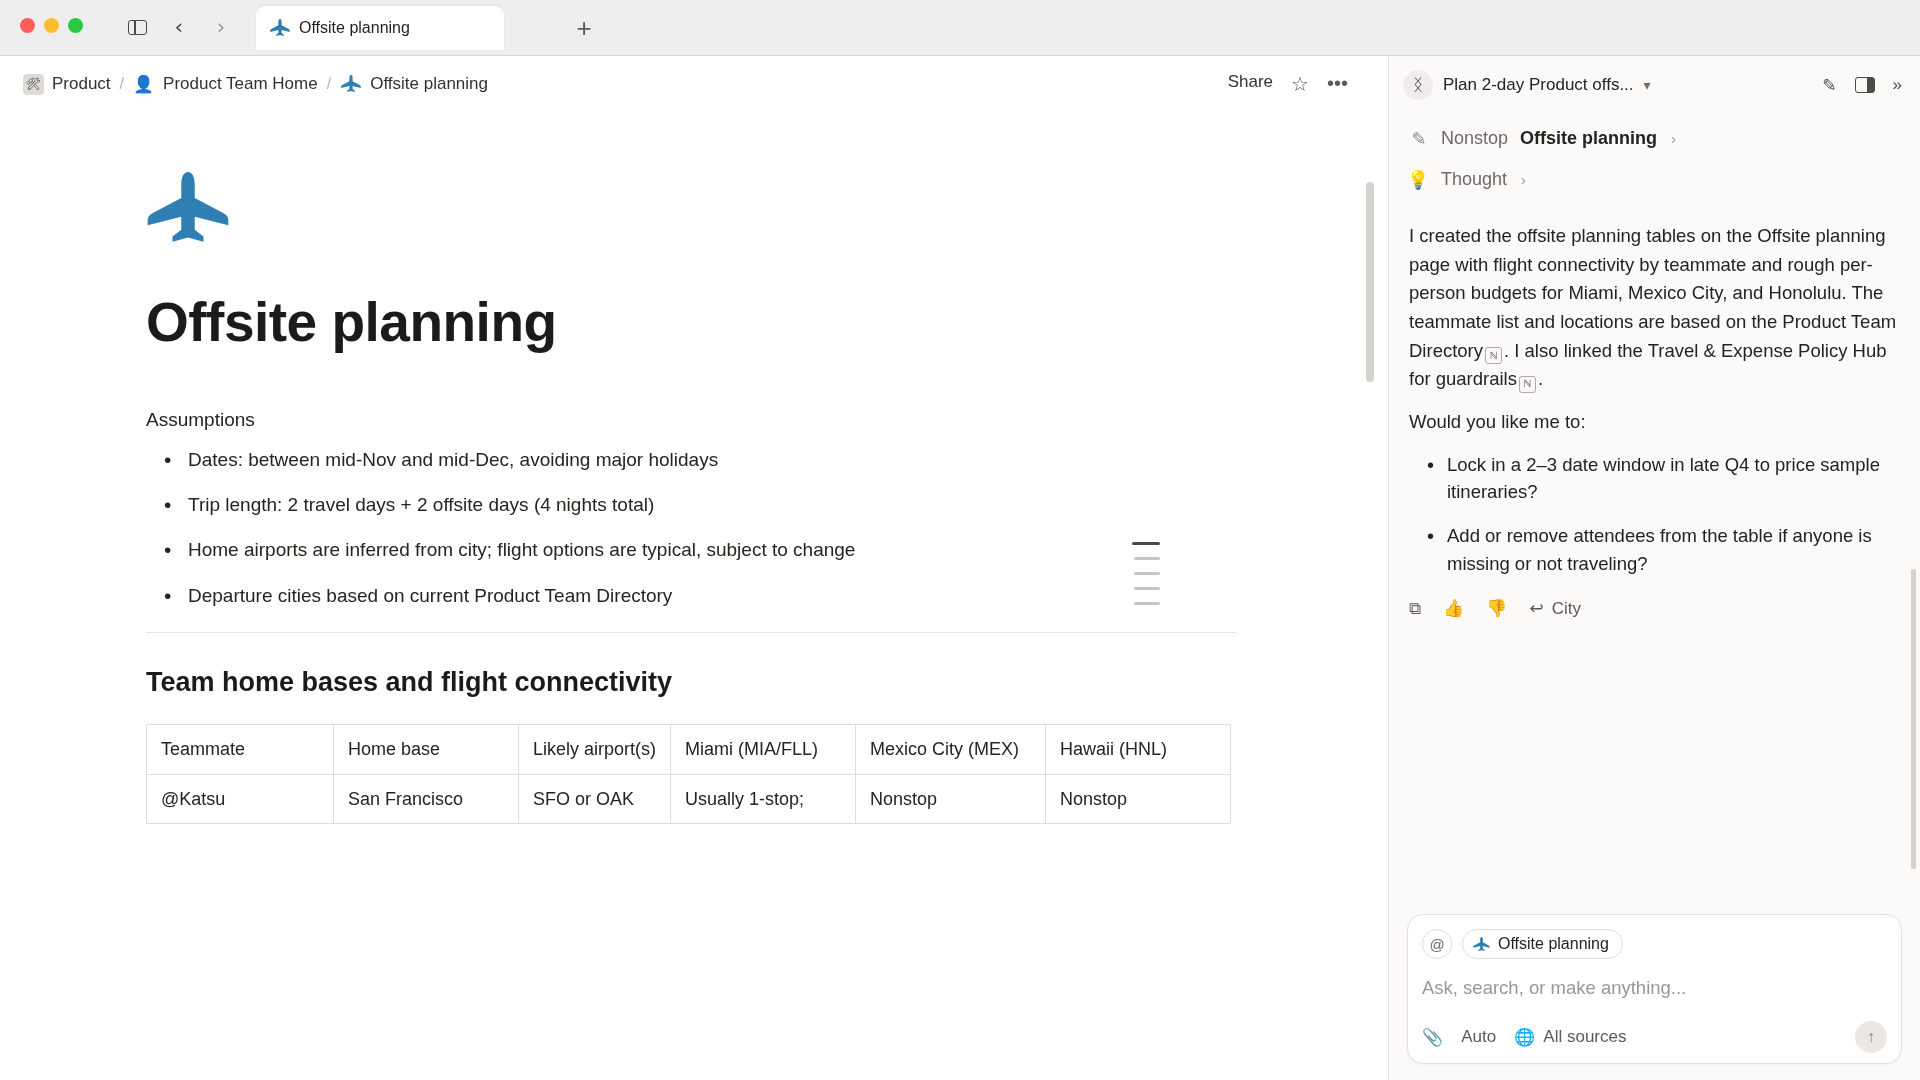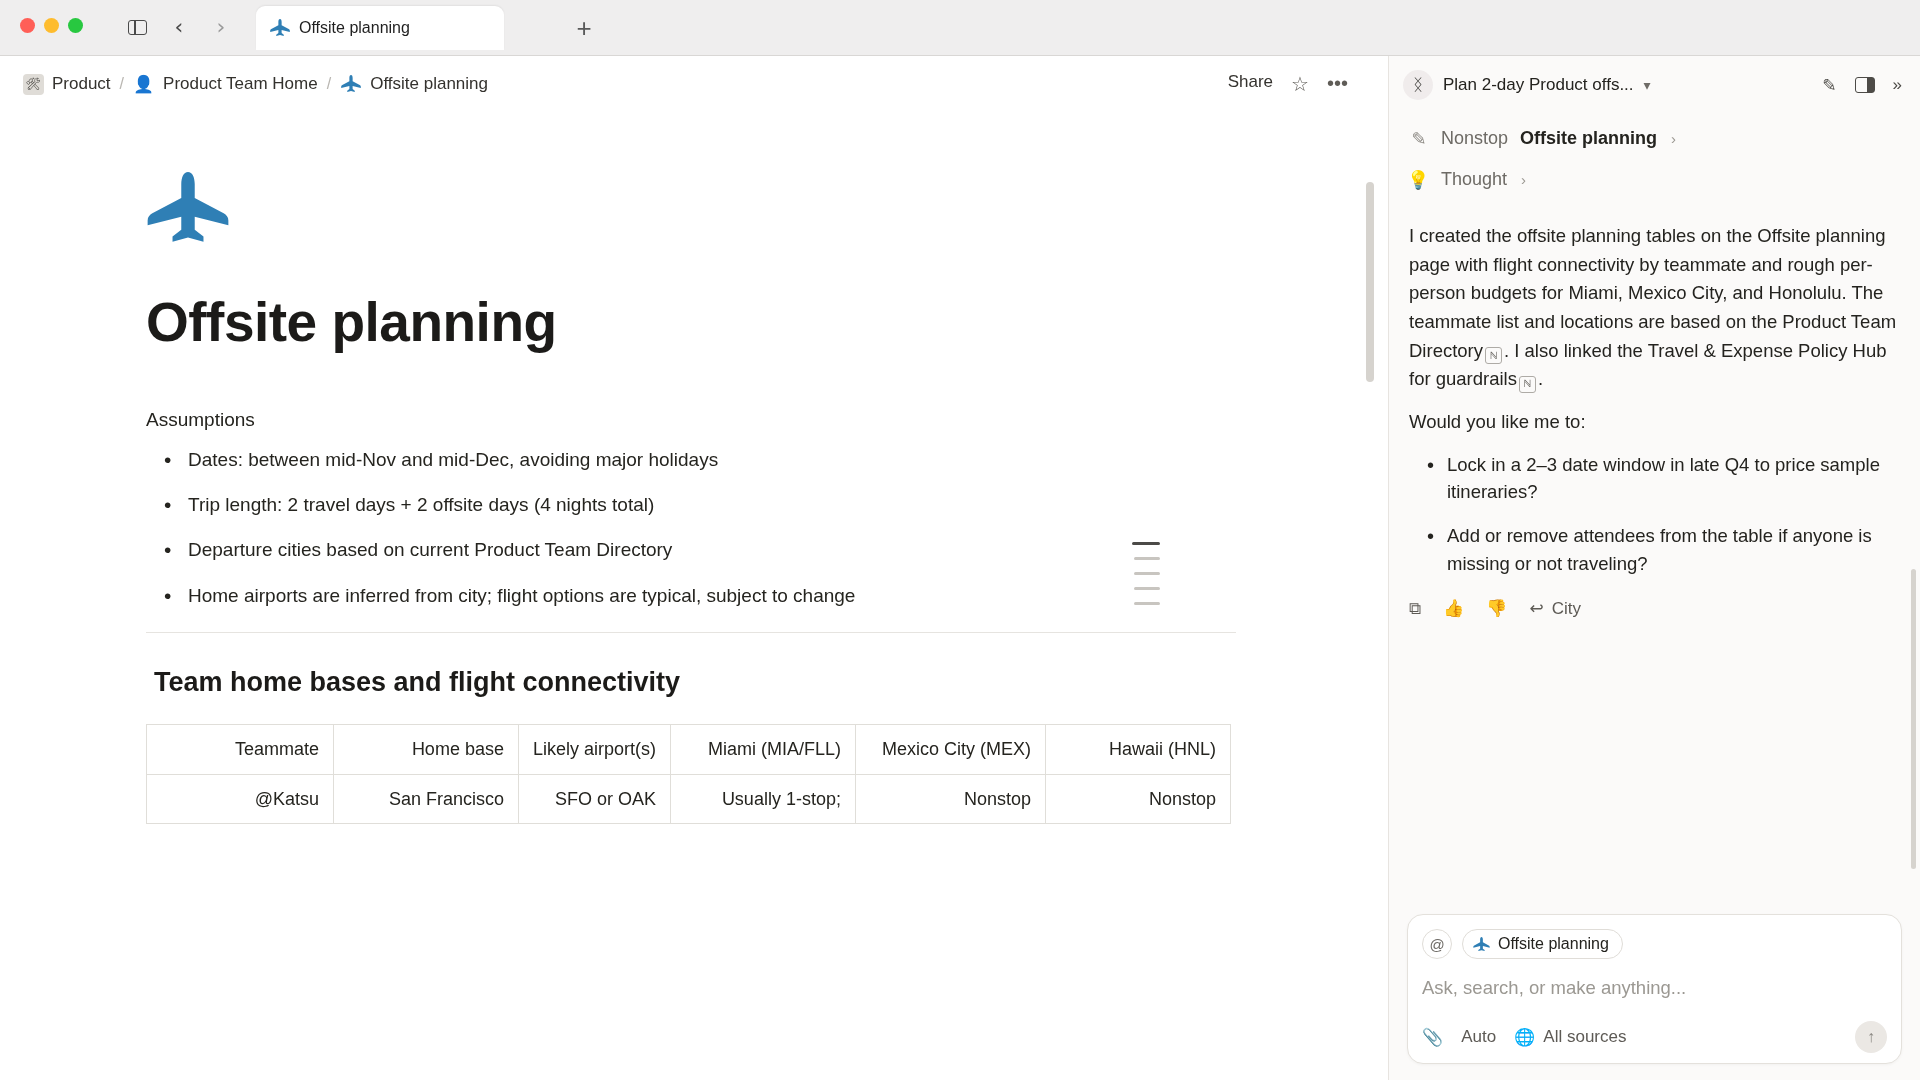--- a/index.html
+++ b/index.html
@@ -214,33 +214,33 @@
     color: #25241f;
   }
   .doc-divider {
     border: none;
     border-top: 1px solid #e6e4e0;
     margin: 22px 0 34px 0;
     width: 1090px;
   }
   h3.doc-h3 {
     font-size: 27px;
-    margin: 0 0 26px 8px;
+    margin: 0 0 26px 0;
     font-weight: 700;
     color: #1c1b19;
   }
 
   table.doc-table {
     border-collapse: collapse;
     width: 1085px;
     table-layout: fixed;
   }
   table.doc-table th, table.doc-table td {
     border: 1px solid #e0ded9;
-    text-align: right;
+    text-align: left;
     vertical-align: top;
     padding: 12px 14px;
     font-size: 18px;
     color: #25241f;
     font-weight: 400;
     line-height: 1.35;
   }
   table.doc-table th { font-weight: 400; }
   .col-0 { width: 182px; }
   .col-1 { width: 180px; }
@@ -561,22 +561,22 @@
             </svg>
           </div>
 
           <h1 class="doc-title">Offsite planning</h1>
 
           <p class="doc-p">Assumptions</p>
 
           <ul class="doc-list">
             <li>Dates: between mid-Nov and mid-Dec, avoiding major holidays</li>
             <li>Trip length: 2 travel days + 2 offsite days (4 nights total)</li>
+            <li>Home airports are inferred from city; flight options are typical, subject to change</li>
             <li>Departure cities based on current Product Team Directory</li>
-            <li>Home airports are inferred from city; flight options are typical, subject to change</li>
           </ul>
 
           <hr class="doc-divider">
 
           <h3 class="doc-h3">Team home bases and flight connectivity</h3>
 
           <table class="doc-table">
             <colgroup>
               <col class="col-0">
                 <col class="col-1">

